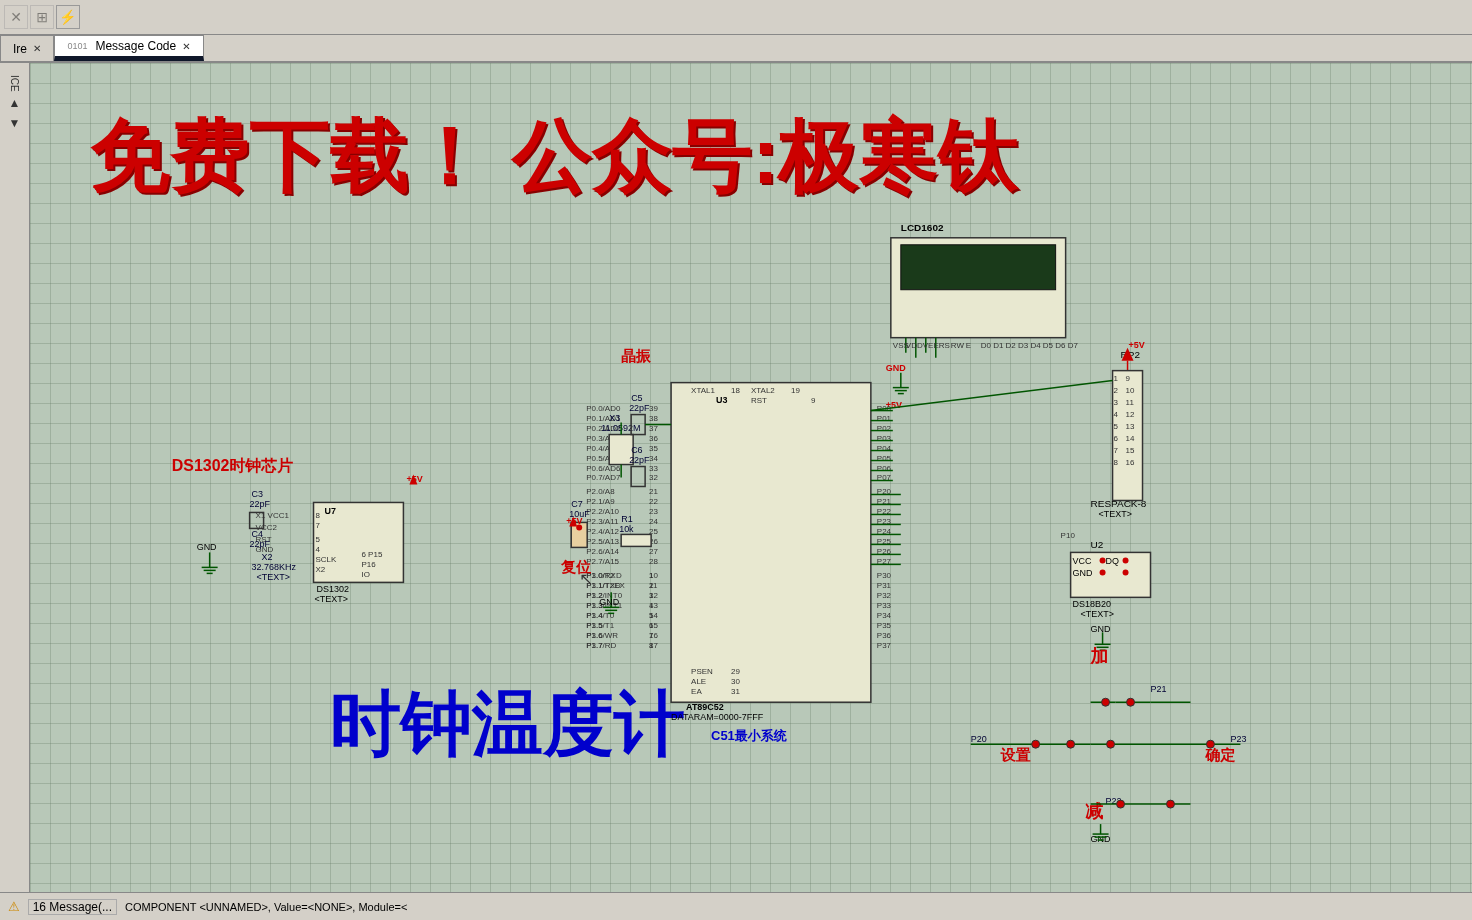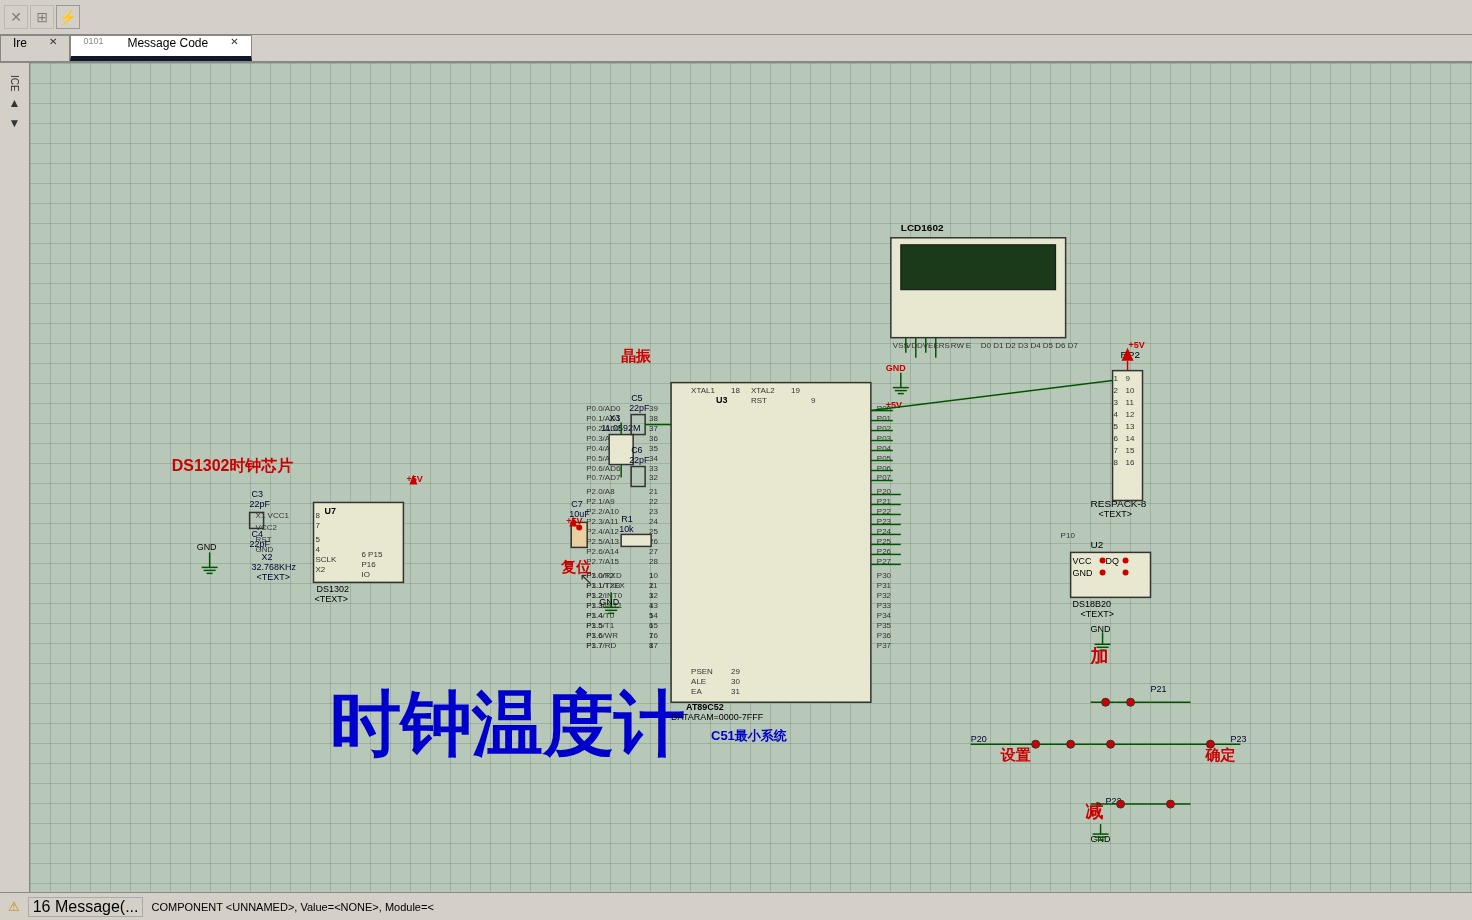--- a/index.html
+++ b/index.html
@@ -36,23 +36,24 @@
       align-items: flex-end;
       padding: 0 0 0 0;
     }
     .tab {
       height: 26px;
       padding: 0 12px;
       background: #d4d0c8;
       border: 1px solid #888;
       border-bottom: none;
       display: flex;
+      align-items: center;
       font-size: 12px;
       cursor: pointer;
-      gap: 22px;
+      gap: 6px;
       position: relative;
     }
     .tab.active {
       background: #fff;
       border-bottom: 5px solid #0f172a;
       z-index: 2;
     }
     .tab-close {
       font-size: 10px;
       cursor: pointer;
@@ -201,20 +202,21 @@
 <div id="main-area">
 
   <div id="left-panel">
     <span class="left-label">ICE</span>
     <div class="scroll-arrow">▲</div>
     <div class="scroll-arrow">▼</div>
   </div>
 
   <div id="canvas-area">
 
+    <div class="watermark-title">免费下载！ 公众号:极寒钛</div>
 
     <div class="watermark-subtitle">时钟温度计</div>
 
     <svg class="schematic" viewBox="0 0 1440 830">
 
       <text x="870" y="168" class="label-text" font-size="11" font-weight="bold">LCD1602</text>
       <rect x="860" y="175" width="175" height="100" class="chip-body"></rect>
 
       <rect x="870" y="182" width="155" height="45" fill="#1a3a1a" stroke="#111" stroke-width="1"></rect>
 
@@ -548,15 +550,15 @@
 
       <text x="1098" y="285" class="vcc-text">+5V</text>
 
     </svg>
 
   </div>
 </div>
 
 <div id="statusbar">
   <span class="status-warning">⚠</span>
-  <span style="border:1px solid #aaa;padding:0 4px;cursor:pointer;font-size:16px;background:#d4d0c8;">16 Message(...</span>
+  <span style="border:1px solid #aaa;padding:0 4px;cursor:pointer;font-size:12px;background:#d4d0c8;">16 Message(...</span>
   <span>COMPONENT &lt;UNNAMED&gt;, Value=&lt;NONE&gt;, Module=&lt;</span>
 </div>
 
 </body></html>

